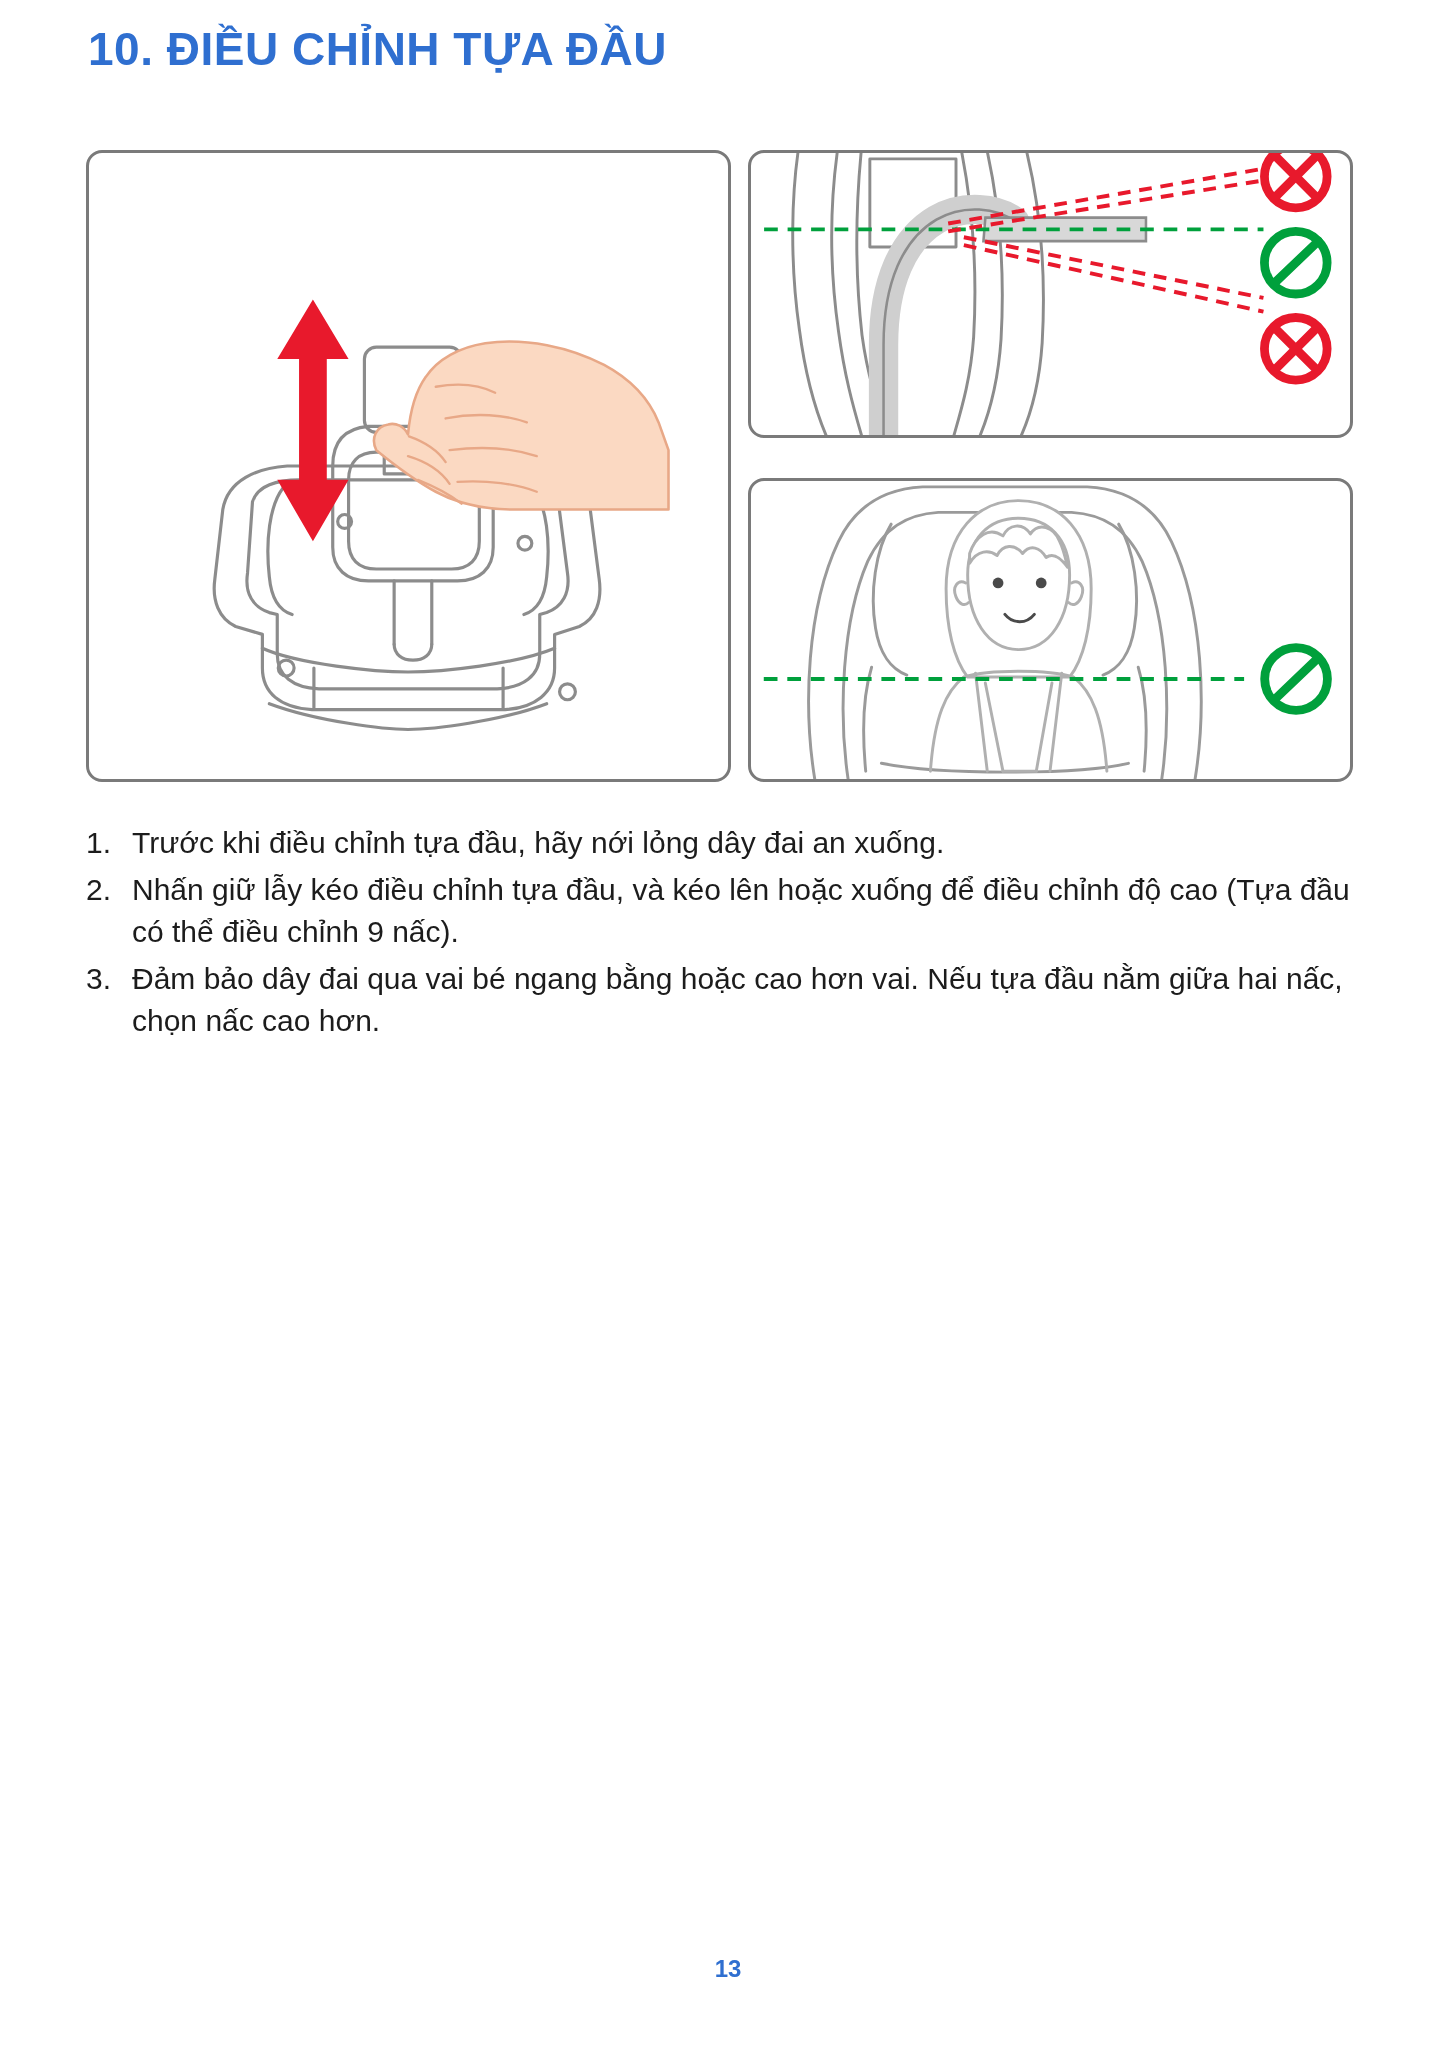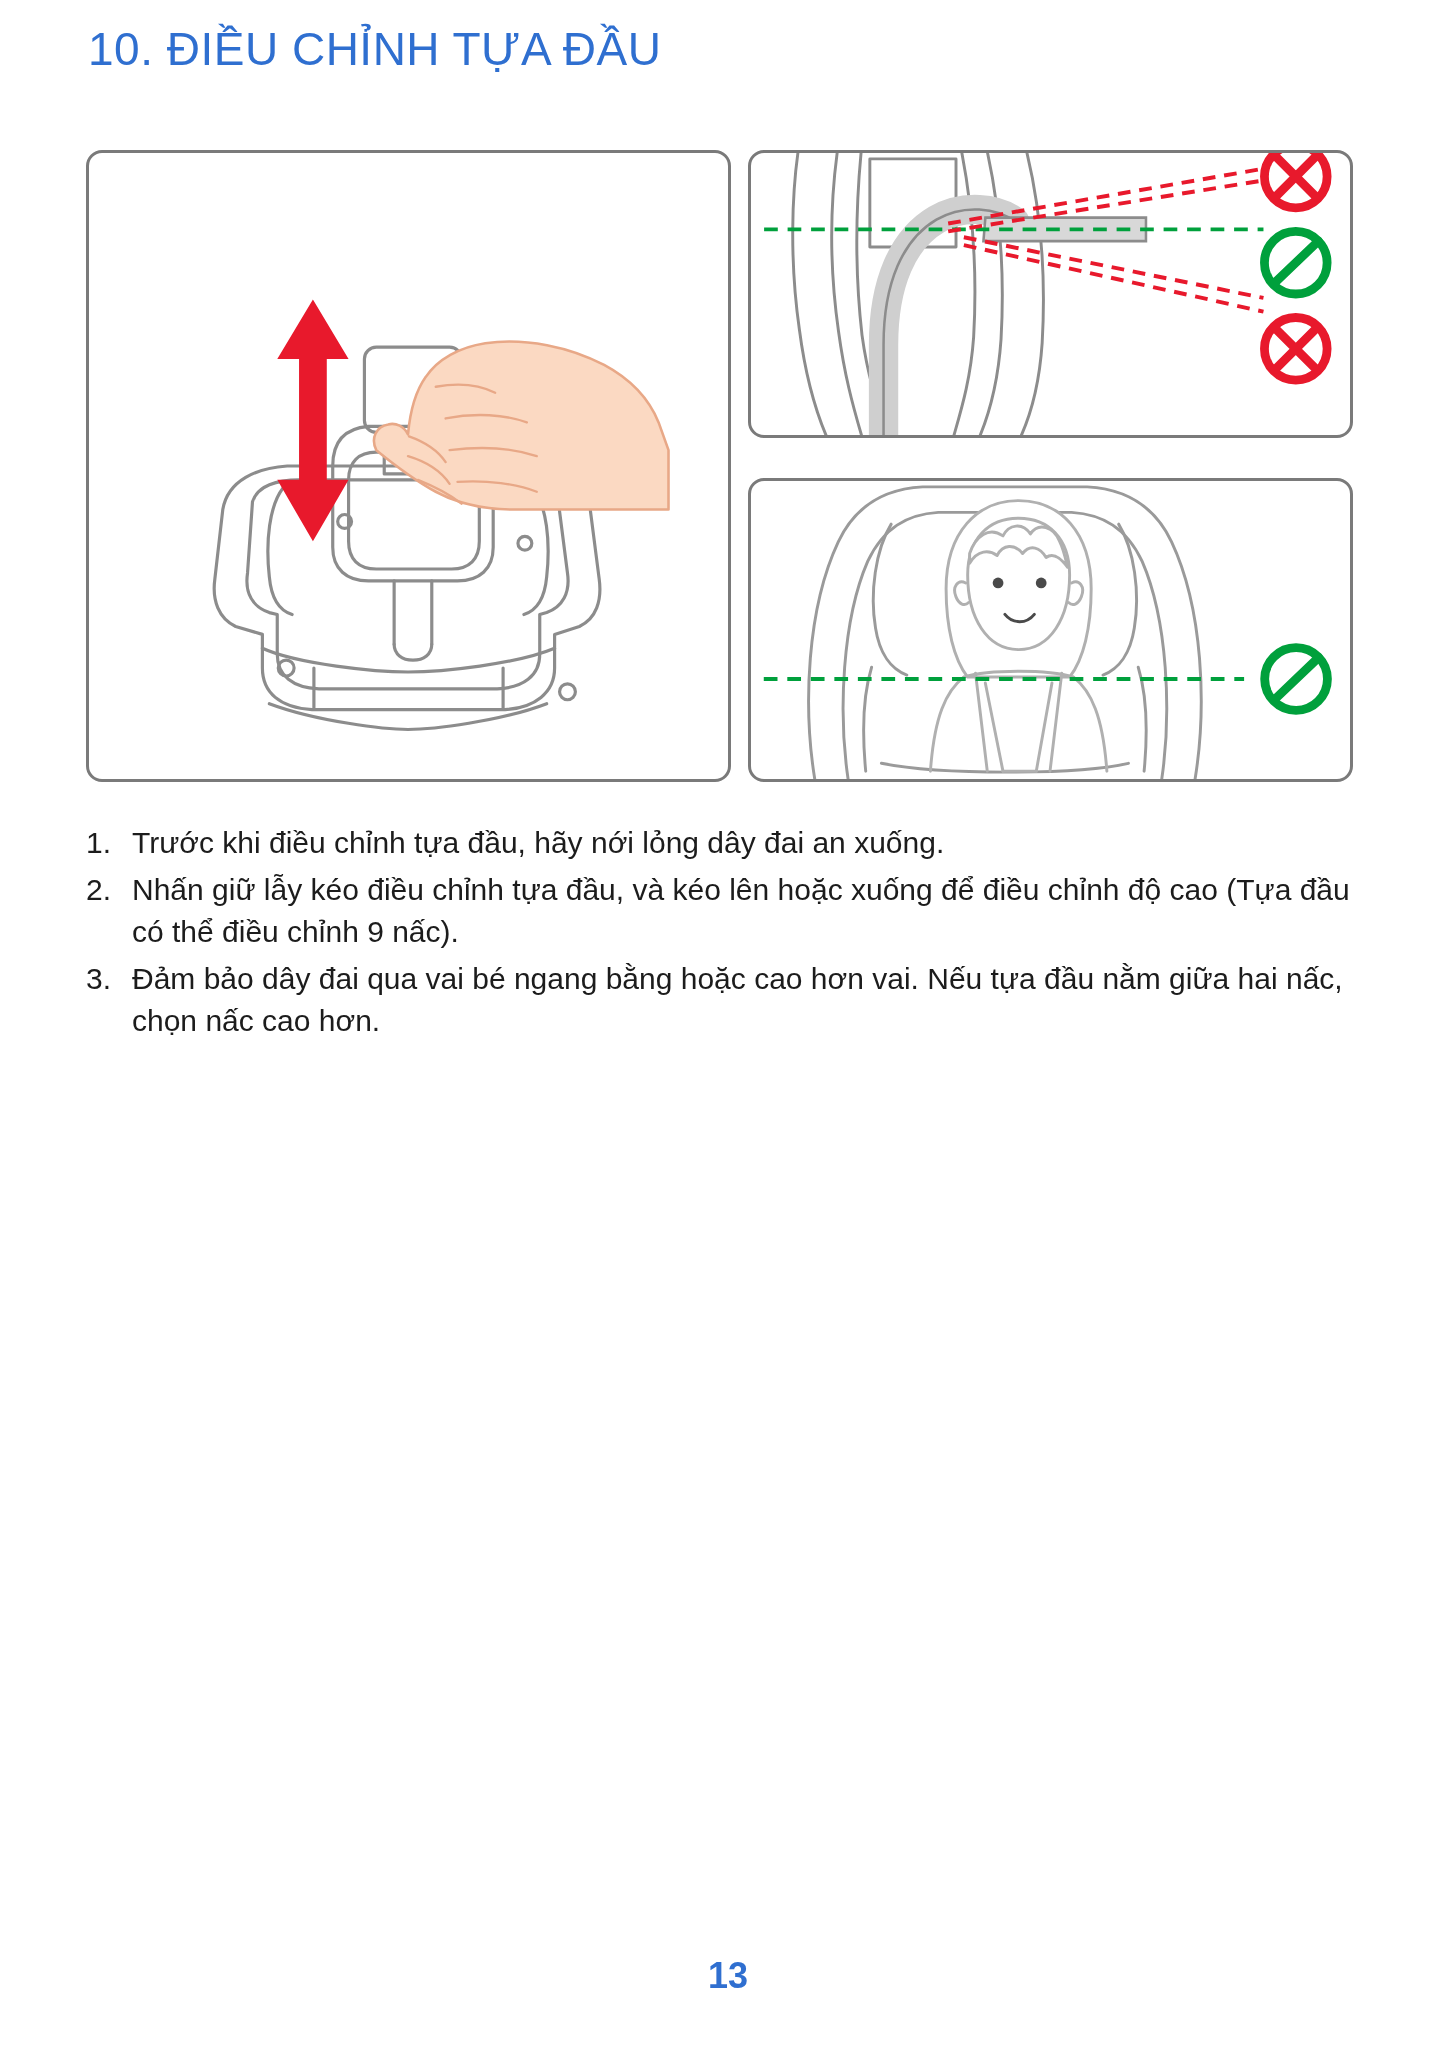--- a/index.html
+++ b/index.html
@@ -17,21 +17,21 @@
   .page {
     position: absolute;
     inset: 0;
     background: #ffffff;
   }
   .title {
     position: absolute;
     left: 88px;
     top: 22px;
     font-size: 46px;
-    font-weight: normal;
+    font-weight: bold;
     color: #2f6fd0;
     letter-spacing: 0.5px;
     white-space: nowrap;
   }
 
   
   .panel {
     position: absolute;
     border: 3px solid #7a7a7a;
     border-radius: 16px;
@@ -66,21 +66,21 @@
     text-align: left;
   }
   .step .txt { flex: 1 1 auto; }
 
   .page-number {
     position: absolute;
     left: 0;
     right: 0;
     top: 1955px;
     text-align: center;
-    font-size: 36px;
+    font-size: 24px;
     font-weight: bold;
     color: #2f6fd0;
     margin-left: 16px;
   }
 </style>
 </head>
 <body>
 
 <div class="page">
 

